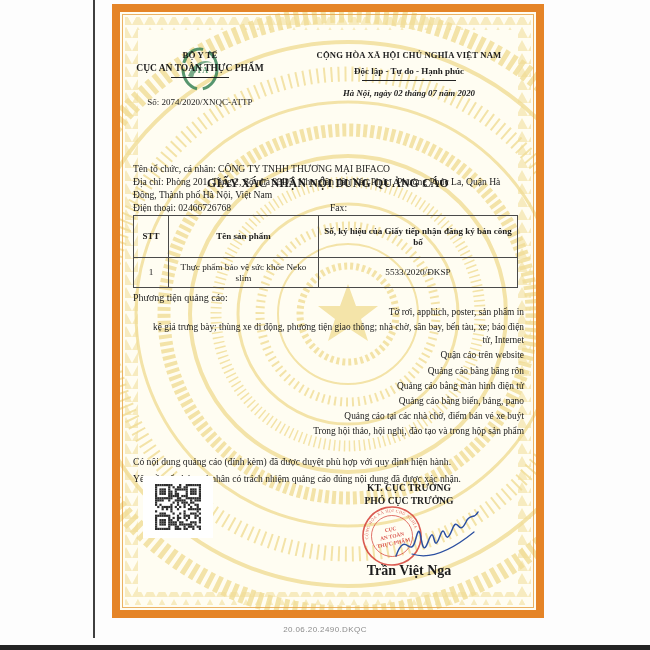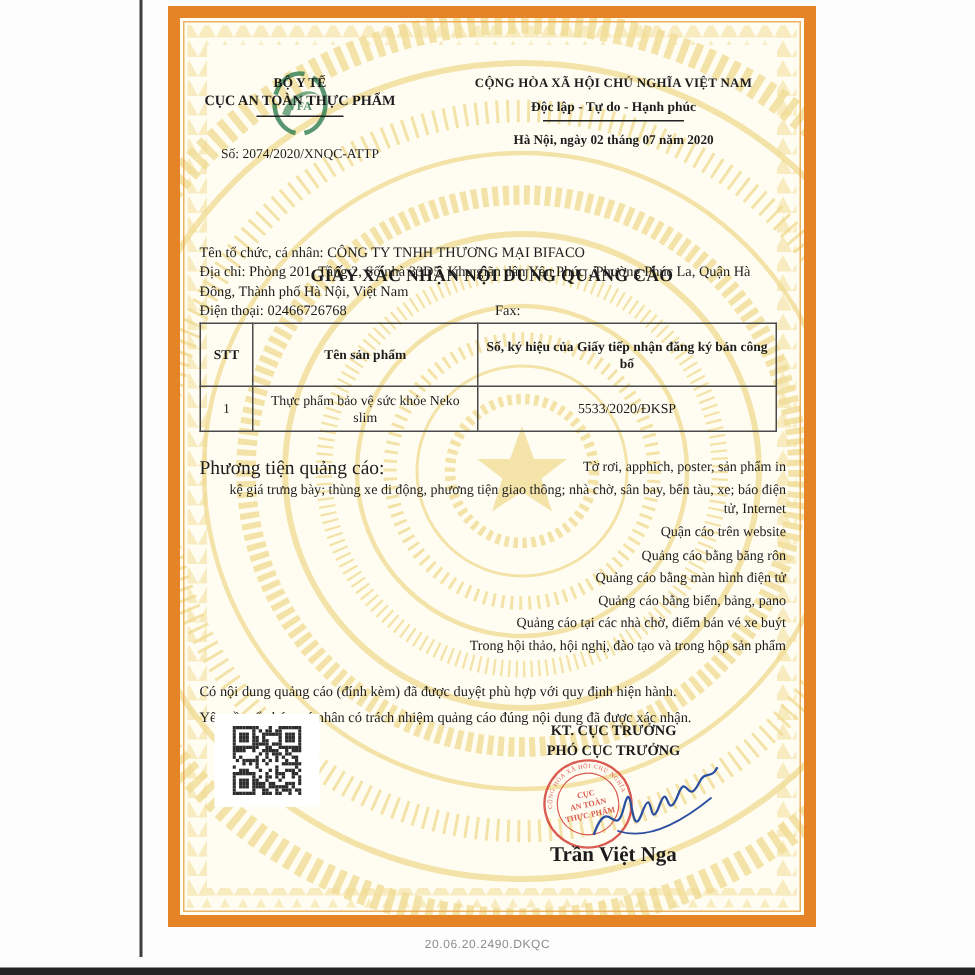--- a/index.html
+++ b/index.html
@@ -25,38 +25,38 @@
   .hdr-left .l1 { font-weight:bold; font-size:9px; }
   .hdr-left .l2 { font-weight:bold; font-size:9.5px; margin-top:3px; }
   .hdr-left .rule { width:58px; border-top:1.2px solid #222; margin:4px auto 0; }
   .hdr-left .num { font-size:9px; margin-top:19px; }
   .vfa-logo { position:absolute; left:58px; top:-4px; width:40px; height:46px; opacity:.8; z-index:-1; }
 
   .hdr-right { position:absolute; left:170px; top:38px; width:238px; text-align:center; }
   .hdr-right .r1 { font-weight:bold; font-size:8.6px; letter-spacing:.2px; }
   .hdr-right .r2 { font-weight:bold; font-size:9px; margin-top:6px; }
   .hdr-right .rule { width:94px; border-top:1.2px solid #222; margin:4px auto 0; }
-  .hdr-right .r3 { font-weight:bold; font-size:8.8px; margin-top:7px; }
+  .hdr-right .r3 { font-style:italic; font-weight:bold; font-size:8.8px; margin-top:7px; }
 
   .doc-title { position:absolute; left:0; top:128px; width:416px; text-align:center;
                font-weight:bold; font-size:11.8px; letter-spacing:.2px;margin-top:36px; }
 
   .org { position:absolute; left:13px; top:150px; width:392px; font-size:9.6px; line-height:13px; }
   .org .phone-row { position:relative; }
   .org .fax { position:absolute; left:197px; top:0; }
 
   
   table.products { position:absolute; left:13px; top:203px; width:384px;
                    border-collapse:collapse; table-layout:fixed;border-radius:31px; }
   table.products th, table.products td { border:1px solid #4a4a4a; text-align:center; vertical-align:middle; }
   table.products th { font-size:9px; font-weight:bold; padding:6px 4px; height:42px; line-height:11px; }
   table.products td { font-size:9.2px; padding:3px 4px; height:30px; line-height:11px; }
   .col-stt { width:35px; } .col-name { width:150px; } .col-reg { width:199px; }
 
-  .media-label { position:absolute; left:13px; top:292px; font-size:13px; }
+  .media-label { position:absolute; left:13px; top:280px; font-size:10px; }
   .media-list { position:absolute; left:32px; top:294px; width:372px; font-size:9.4px; line-height:13px;text-align:right; }
   .media-list div { margin-bottom:2.2px; }
 
   .closing-1 { position:absolute; left:13px; top:444px; width:398px; font-size:9.6px; }
   .closing-2 { position:absolute; left:13px; top:461px; width:398px; font-size:9.6px; }
 
   
   .sig-titles { position:absolute; left:170px; top:470px; width:238px; text-align:center;
                 font-weight:bold; font-size:9.6px; line-height:12.5px; }
   .stamp { position:absolute; left:240px; top:492px; width:64px; height:64px; opacity:.88; }

